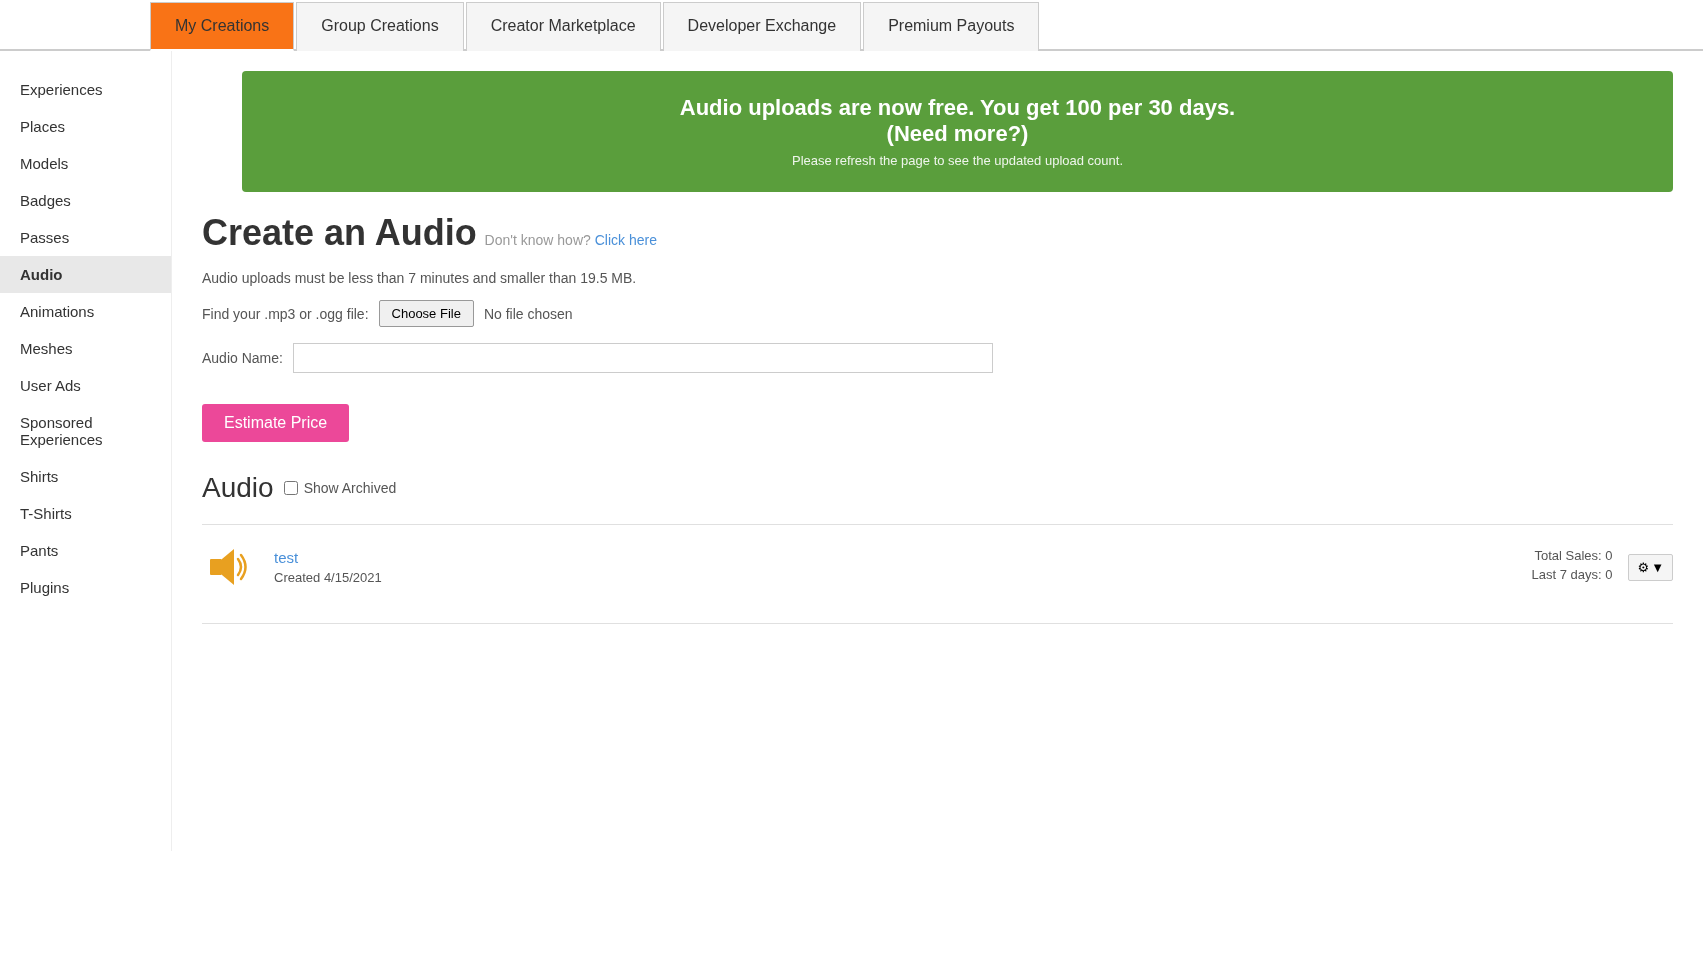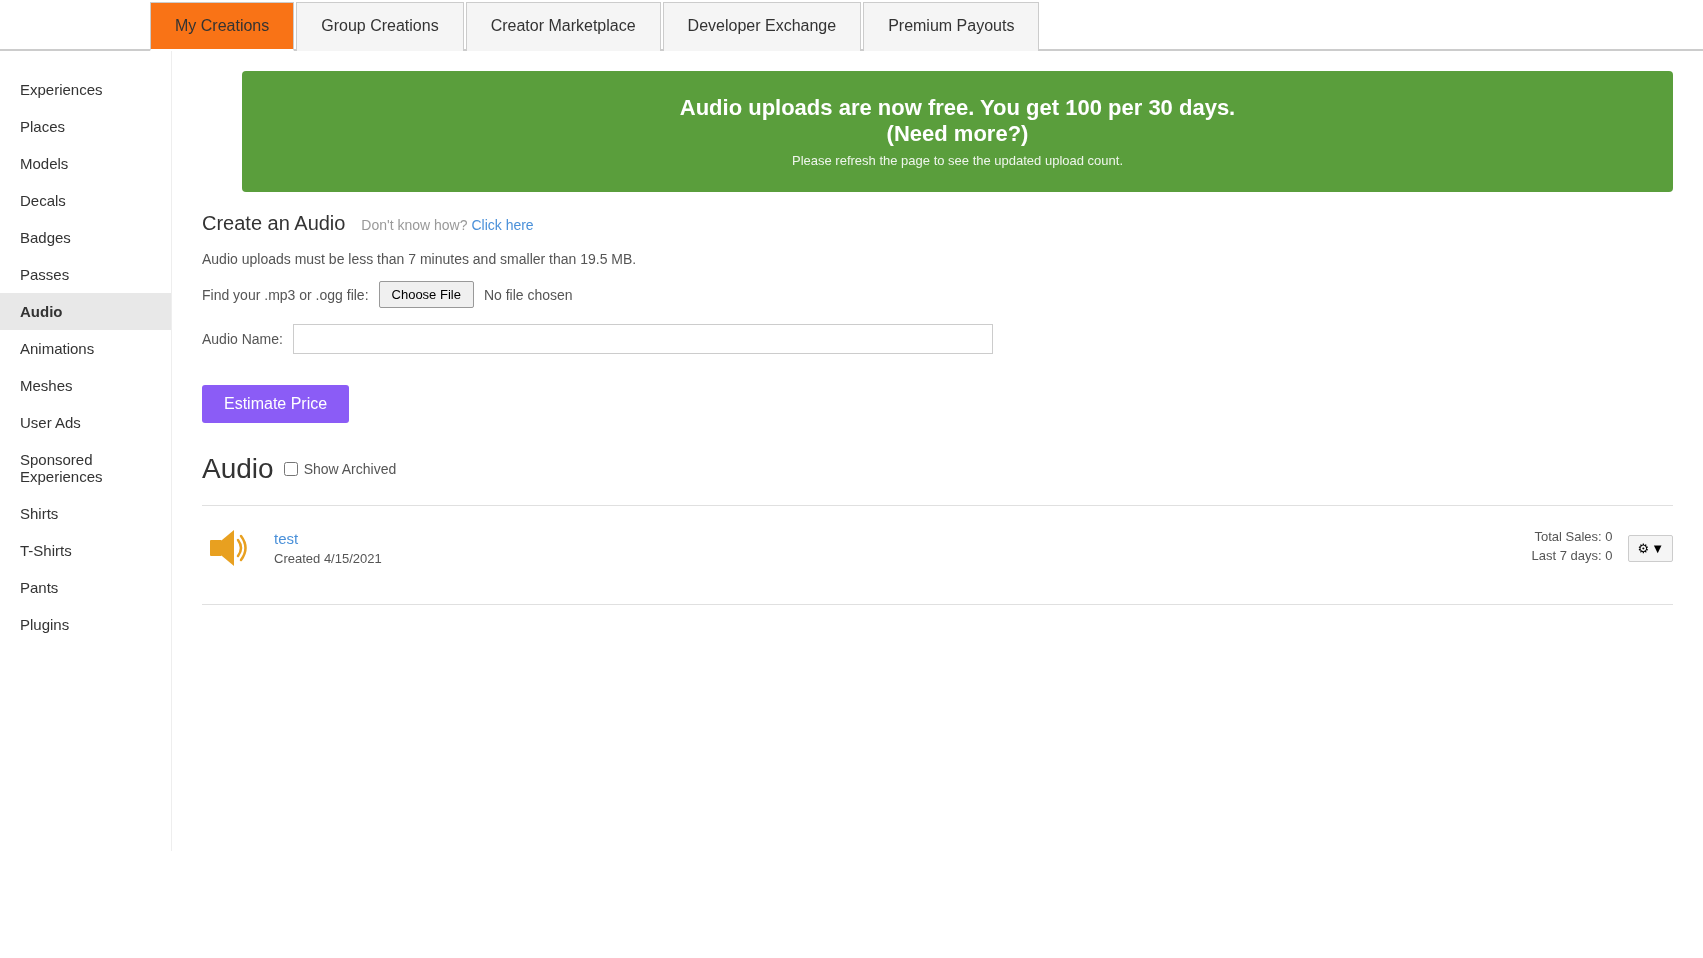--- a/index.html
+++ b/index.html
@@ -80,24 +80,24 @@
     .banner-subtitle {
       font-size: 13px;
       opacity: 0.9;
     }
 
     
     .create-section {
       margin-bottom: 30px;
     }
     .create-title {
-      font-size: 20px;
-      font-weight: 400;
+      font-size: 36px;
+      font-weight: 700;
       display: inline-block;
-      margin-right: 12px;
+      margin-right: 4px;
       margin-bottom: 16px;
     }
     .create-help {
       font-size: 14px;
       color: #999;
     }
     .create-help a {
       color: #4a90d9;
       text-decoration: none;
     }
@@ -146,21 +146,21 @@
       flex: 1;
       max-width: 700px;
       padding: 6px 8px;
       border: 1px solid #ccc;
       font-size: 14px;
       outline: none;
     }
 
     .estimate-btn {
       padding: 10px 22px;
-      background: #8b5cf6;
+      background: #ec4899;
       color: #fff;
       border: none;
       cursor: pointer;
       font-size: 16px;
       border-radius: 3px;
     }
 
     
     .audio-section {
       margin-top: 30px;
@@ -261,21 +261,20 @@
   <div class="top-tab">Developer Exchange</div>
   <div class="top-tab">Premium Payouts</div>
 </div>
 
 <div class="main-layout">
 
   <nav class="sidebar">
     <a class="sidebar-item">Experiences</a>
     <a class="sidebar-item">Places</a>
     <a class="sidebar-item">Models</a>
-    <a class="sidebar-item">Decals</a>
     <a class="sidebar-item">Badges</a>
     <a class="sidebar-item">Passes</a>
     <a class="sidebar-item active">Audio</a>
     <a class="sidebar-item">Animations</a>
     <a class="sidebar-item">Meshes</a>
     <a class="sidebar-item">User Ads</a>
     <a class="sidebar-item">Sponsored Experiences</a>
     <a class="sidebar-item">Shirts</a>
     <a class="sidebar-item">T-Shirts</a>
     <a class="sidebar-item">Pants</a>

